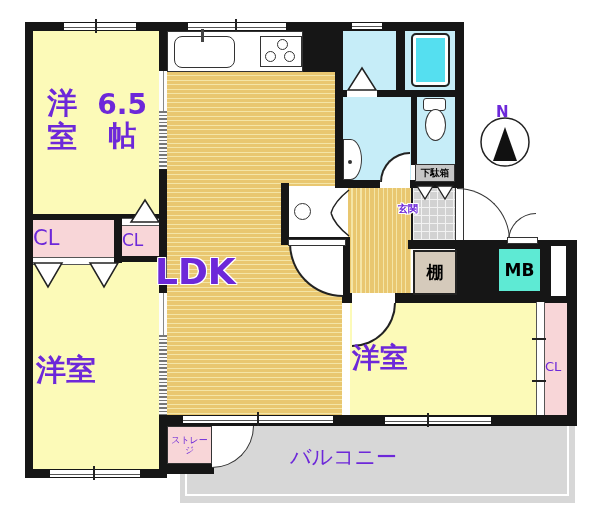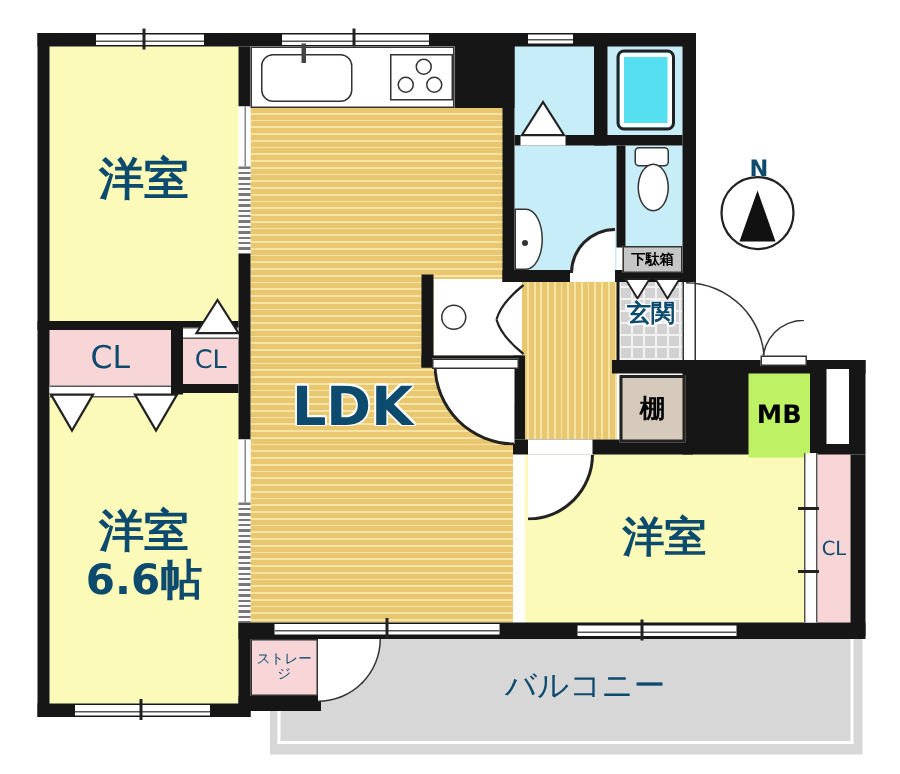--- a/index.html
+++ b/index.html
@@ -16,22 +16,22 @@
   .tiles { background-color:#d2d2d2;
            background-image:repeating-linear-gradient(0deg,#f2f2f2 0 1px,transparent 1px 8px),
                             repeating-linear-gradient(90deg,#f2f2f2 0 1px,transparent 1px 8px); }
   .win { position:absolute; background:#fff; }
   .win::after { content:""; position:absolute; left:0; right:0; top:50%; height:1px; background:#555; }
   .vdoor { position:absolute; background:#fdfdfd; }
   .vdoor::after { content:""; position:absolute; top:0; bottom:0; left:50%; width:1px; background:#888; }
   .zig { position:absolute; background:repeating-linear-gradient(180deg,#777 0 1.6px,#fafafa 1.6px 3.6px); }
   .tick { position:absolute; background:#222; }
   .arc { position:absolute; }
-  .lbl { position:absolute; display:flex; flex-direction:column; align-items:center; justify-content:center;
-         color:#0c4a6e; text-align:center; line-height:1.12; font-weight:bold; }
+  .lbl { position:absolute; display:flex; flex-direction:row; align-items:center; 
+         color:#6d28d9; text-align:center; line-height:1.12; font-weight:bold; }
   .halo { text-shadow:1px 0 0 #fff,-1px 0 0 #fff,0 1px 0 #fff,0 -1px 0 #fff,
           1px 1px 0 #fff,-1px -1px 0 #fff,1px -1px 0 #fff,-1px 1px 0 #fff; }
   .cen { display:flex; align-items:center; justify-content:center; }
 </style>
 </head>
 <body>
 
 <div class="plan">
 
   <div class="abs" style="left:180px;top:424px;width:395px;height:79px;background:#d7d7d7;"></div>
@@ -76,21 +76,21 @@
   <div class="wall" style="left:408px;top:240px;width:169px;height:9px;"></div>
   <div class="wall" style="left:455px;top:240px;width:122px;height:63px;"></div>
   <div class="wall" style="left:342px;top:293px;width:120px;height:10px;"></div>
   <div class="wall" style="left:567px;top:303px;width:10px;height:121px;"></div>
   <div class="wall" style="left:159px;top:415px;width:418px;height:11px;"></div>
   <div class="wall" style="left:159px;top:464px;width:55px;height:10px;"></div>
 
   <div class="abs cen" style="left:413px;top:250px;width:44px;height:45px;background:#d5cabb;border:2px solid #222;">
     <span style="font-size:17px;font-weight:bold;">棚</span>
   </div>
-  <div class="abs cen" style="left:499px;top:249px;width:41px;height:56px;background:#bef264;">
+  <div class="abs cen" style="left:499px;top:249px;width:41px;height:42px;background:#5eead4;">
     <span style="font-size:17px;font-weight:bold;">MB</span>
   </div>
   <div class="abs" style="left:551px;top:246px;width:15px;height:50px;background:#fff;"></div>
   <div class="abs cen" style="left:415px;top:164px;width:40px;height:18px;background:#c6c6c6;border:1px solid #333;">
     <span style="font-size:9.5px;font-weight:bold;">下駄箱</span>
   </div>
 
   <div class="win" style="left:64px;top:23px;width:72px;height:7px;"></div>
   <div class="win" style="left:188px;top:23px;width:98px;height:7px;"></div>
   <div class="win" style="left:352px;top:23px;width:30px;height:6px;"></div>
@@ -167,42 +167,42 @@
   <svg class="abs" style="left:479px;top:116px;" width="52" height="52" viewBox="0 0 52 52">
     <circle cx="26" cy="26" r="24" fill="#fff" stroke="#222" stroke-width="1.5"></circle>
     <polygon points="26,11 14,45 38,45" fill="#111"></polygon>
   </svg>
   <div class="lbl" style="left:496px;top:103px;width:20px;height:18px;font-size:15px;">
     <span>N</span>
   </div>
 
   <div class="lbl" style="left:36px;top:78px;width:120px;height:84px;">
     <span style="font-size:30px;">洋室</span>
+    <span style="font-size:28px;">6.5帖</span>
   </div>
   <div class="lbl halo" style="left:155px;top:242px;width:160px;height:60px;">
     <span style="font-size:36px;">LDK</span>
   </div>
   <div class="lbl" style="left:36px;top:328px;width:120px;height:84px;">
     <span style="font-size:30px;">洋室</span>
-    <span style="font-size:28px;">6.6帖</span>
   </div>
   <div class="lbl" style="left:352px;top:318px;width:182px;height:80px;">
     <span style="font-size:28px;">洋室</span>
   </div>
 
   <div class="lbl" style="left:33px;top:220px;width:81px;height:38px;font-size:21px;font-weight:normal;">
     <span>CL</span>
   </div>
   <div class="lbl" style="left:122px;top:226px;width:37px;height:30px;font-size:17px;font-weight:normal;">
     <span>CL</span>
   </div>
   <div class="lbl" style="left:545px;top:358px;width:22px;height:18px;font-size:13px;font-weight:normal;">
     <span>CL</span>
   </div>
-  <div class="lbl halo" style="left:411px;top:198px;width:46px;height:22px;font-size:16px;">
+  <div class="lbl halo" style="left:398px;top:198px;width:46px;height:22px;font-size:10px;">
     <span>玄関</span>
   </div>
   <div class="lbl" style="left:290px;top:444px;width:200px;height:28px;font-size:21px;font-weight:normal;">
     <span>バルコニー</span>
   </div>
   <div class="lbl" style="left:167px;top:426px;width:45px;height:38px;font-size:9px;font-weight:normal;">
     <span>ストレージ</span>
   </div>
 
 </div>

